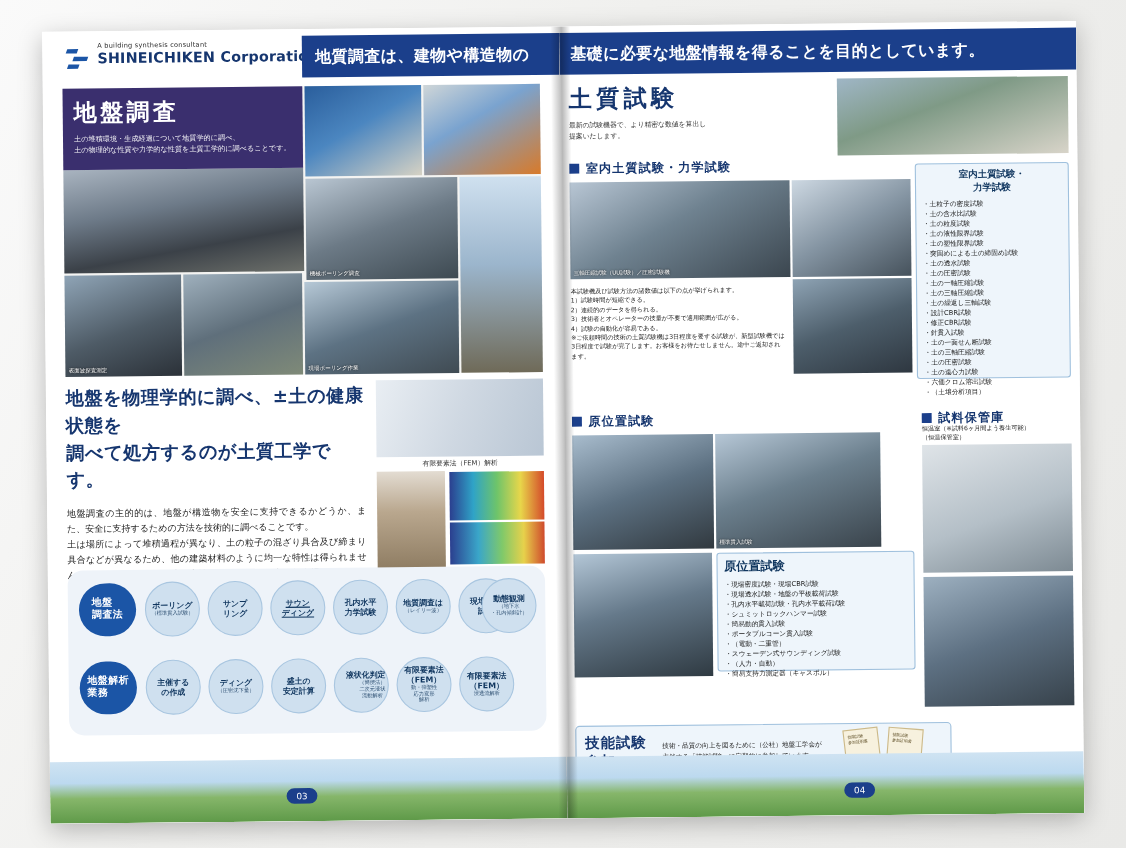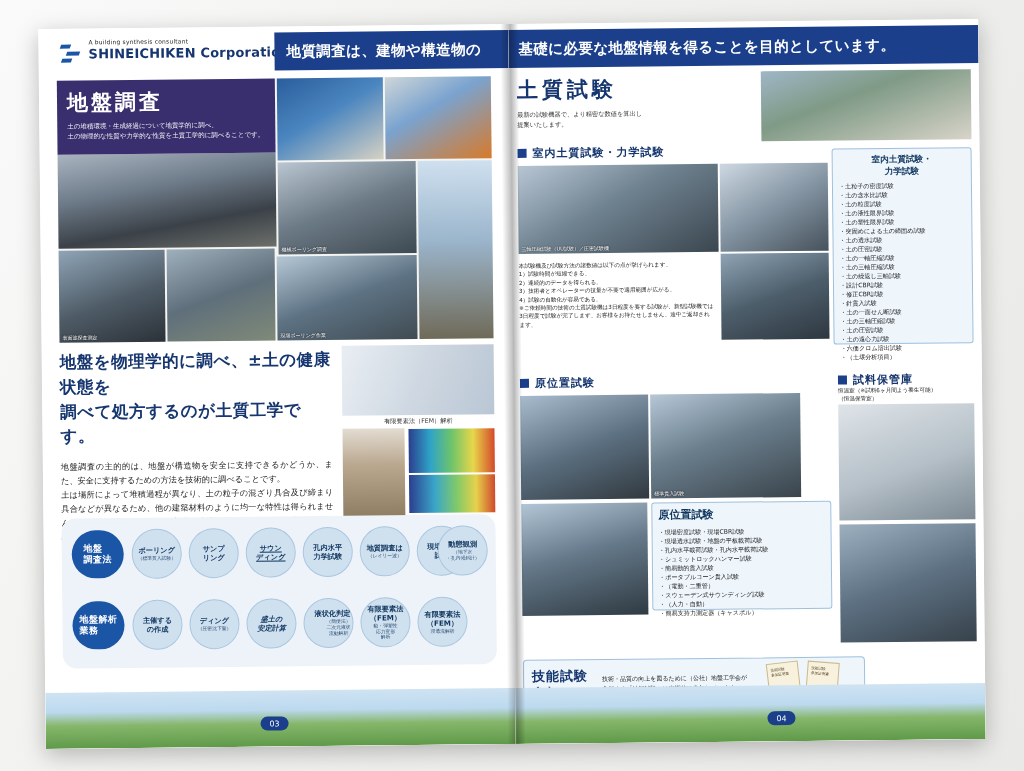--- a/index.html
+++ b/index.html
@@ -200,21 +200,21 @@
 業務</div>
         <div class="pill" style="left:70px;top:82px;">
           <span style="white-space:pre-line">主催する
 の作成</span>
           <small style="white-space:pre-line"></small>
         </div>
         <div class="pill" style="left:127px;top:82px;">
           <span style="white-space:pre-line">ディング</span>
           <small style="white-space:pre-line">（圧密沈下量）</small>
         </div>
-        <div class="pill" style="left:184px;top:82px;font-style:italic;">
+        <div class="pill" style="left:184px;top:82px;">
           <span style="white-space:pre-line">盛土の
 安定計算</span>
           <small style="white-space:pre-line"></small>
         </div>
         <div class="pill" style="left:241px;top:82px;align-items:flex-end;">
           <span style="white-space:pre-line">液状化判定</span>
           <small style="white-space:pre-line">（簡便法）
 二次元液状
 流動解析</small>
         </div>

